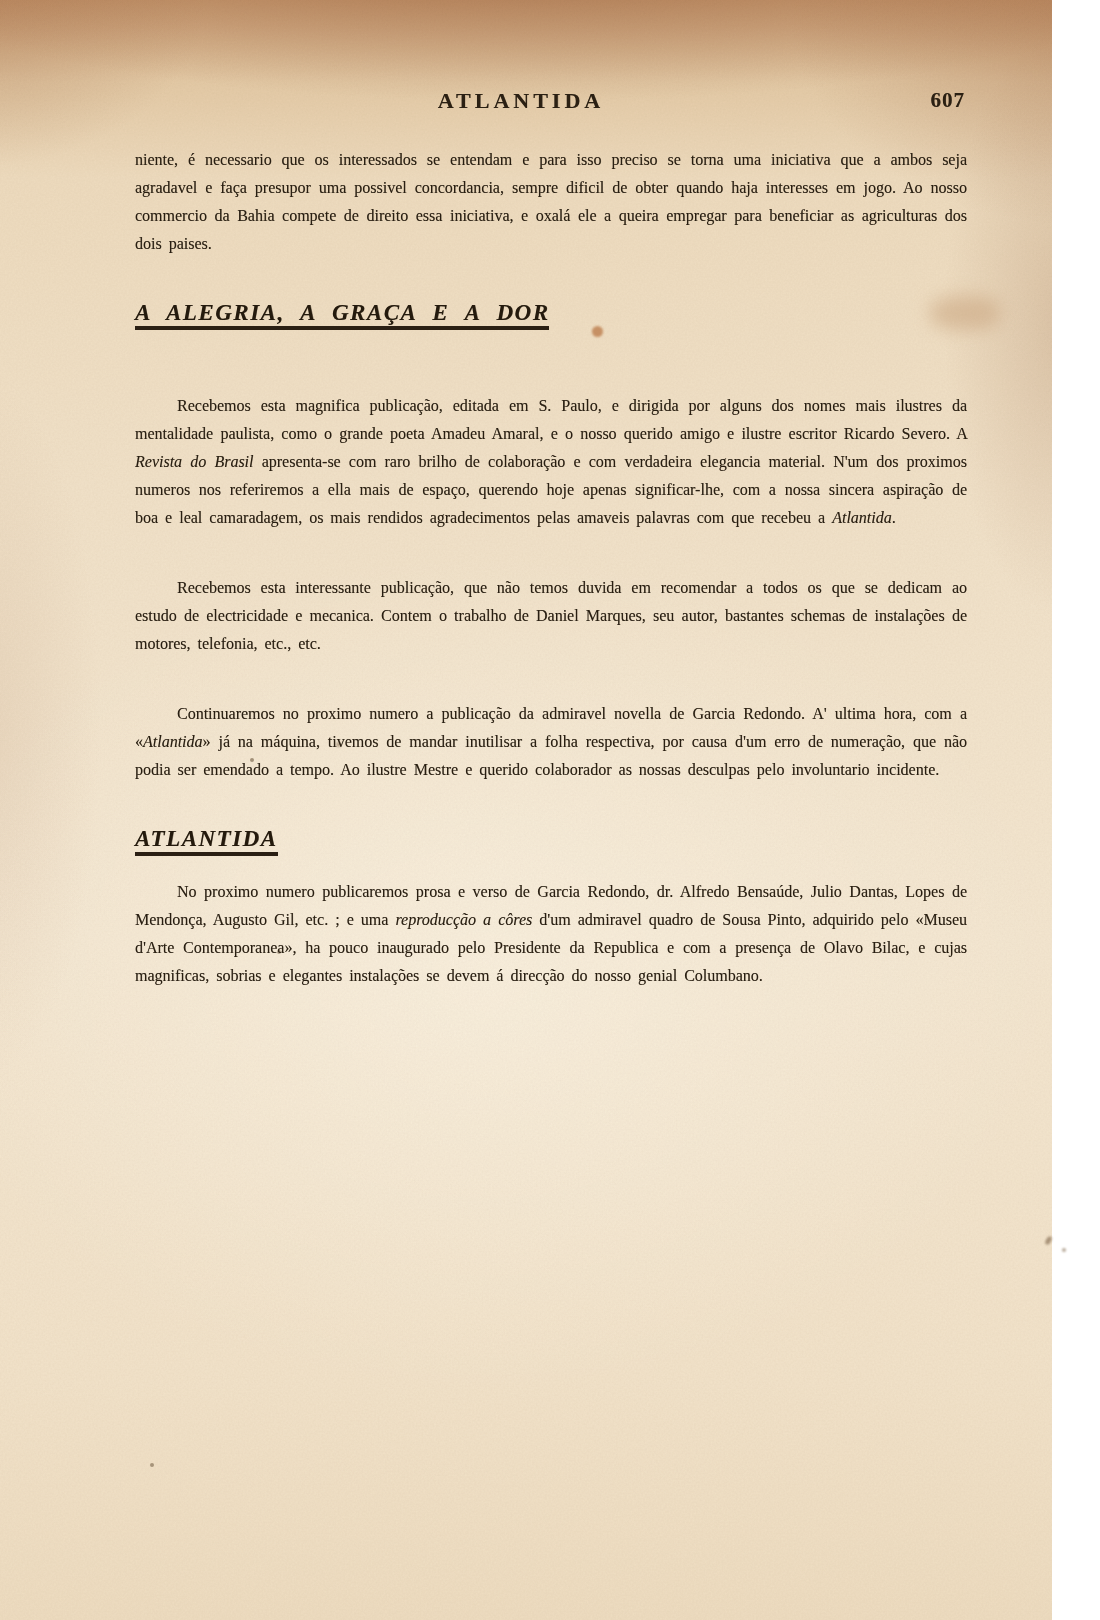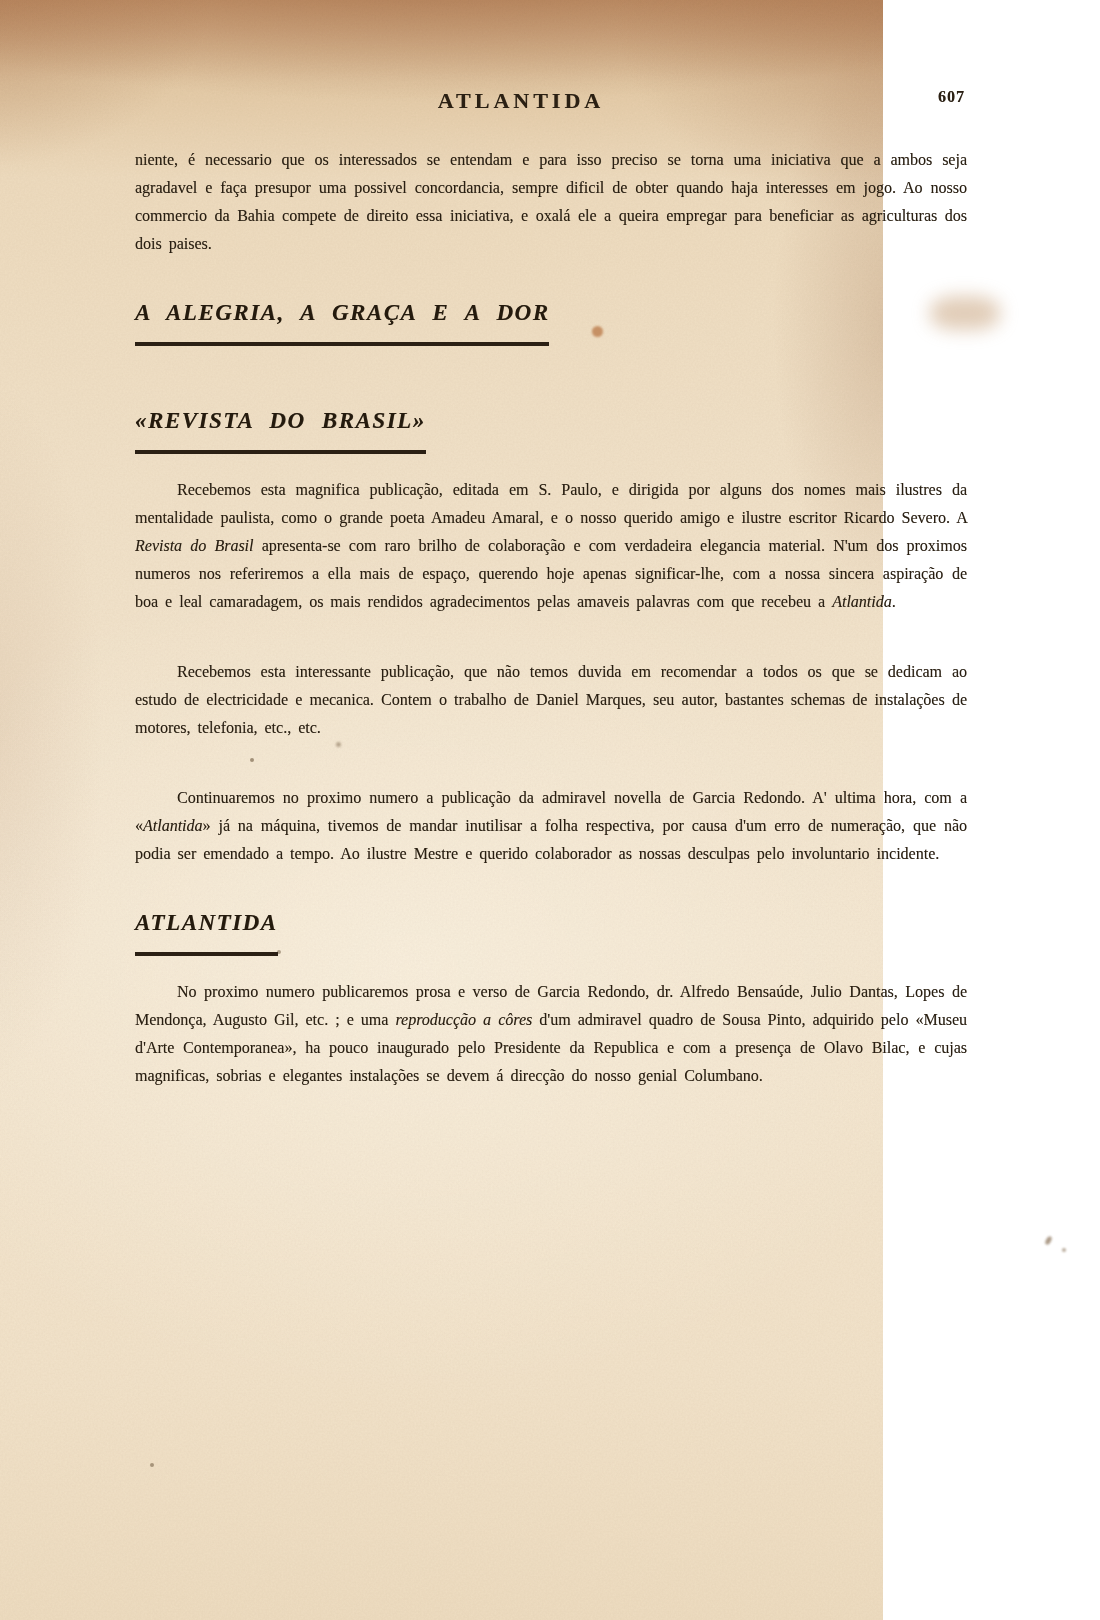--- a/index.html
+++ b/index.html
@@ -3,21 +3,21 @@
 <meta charset="utf-8">
 <style>
   * { margin: 0; padding: 0; box-sizing: border-box; }
   html, body { width: 1100px; height: 1620px; }
   body {
     font-family: "Liberation Serif", "DejaVu Serif", serif;
     overflow: hidden;
   }
   .page {
     position: relative;
-    width: 883px;
+    width: 1052px;
     height: 1620px;
     color: #261c10;
     background:
       radial-gradient(ellipse 1000px 240px at 50% -70px, rgba(146,90,55,0.60), rgba(146,90,55,0) 72%),
       radial-gradient(ellipse 420px 300px at 103% 1%, rgba(155,98,60,0.38), rgba(155,98,60,0) 70%),
       radial-gradient(ellipse 340px 240px at -3% 0%, rgba(155,98,60,0.34), rgba(155,98,60,0) 70%),
       radial-gradient(ellipse 170px 420px at 101% 20%, rgba(140,85,50,0.20), rgba(140,85,50,0) 70%),
       radial-gradient(ellipse 160px 500px at -1% 45%, rgba(150,95,60,0.10), rgba(150,95,60,0) 70%),
       radial-gradient(ellipse 760px 560px at 46% 60%, rgba(255,250,238,0.45), rgba(255,250,238,0) 75%),
       linear-gradient(180deg, #cda076 0%, #e4caa6 5%, #eedcbf 11%, #f1e2c9 30%, #f4e7d1 58%, #f2e3ca 85%, #eeddc1 100%);
@@ -49,21 +49,21 @@
     font-size: 22px;
     font-weight: 700;
     letter-spacing: 4px;
     color: #2b2013;
     text-shadow: 0.3px 0.3px 0.4px rgba(43,32,19,0.45);
   }
   .page-number {
     position: absolute;
     right: 2px;
     top: 0;
-    font-size: 16px;
+    font-size: 21px;
     font-weight: 700;
     letter-spacing: 1px;
     color: #2b2013;
     text-shadow: 0.3px 0.3px 0.4px rgba(43,32,19,0.45);
   }
   .body-par {
     font-size: 16px;
     line-height: 28px;
     text-align: justify;
     word-spacing: 3px;
@@ -74,21 +74,21 @@
   .section { margin-top: 42px; }
   .section-heading {
     display: inline-block;
     font-size: 23px;
     font-weight: 700;
     font-style: italic;
     letter-spacing: 1.5px;
     word-spacing: 9px;
     color: #241a0d;
     border-bottom: 4px solid #2b2014;
-    padding-bottom: 16px;
+    padding-bottom: 0;
     margin-bottom: 20px;
     text-shadow: 0.3px 0.3px 0.4px rgba(36,26,13,0.5);
   }
   .section .body-par { margin-top: 2px; }
   .it { font-style: italic; }
   .speck {
     position: absolute;
     border-radius: 50%;
     pointer-events: none;
   }
@@ -130,21 +130,20 @@
       <div class="page-number">607</div>
     </div>
 
     <p class="body-par"><span>niente, é necessario que os interessados se entendam e para isso preciso se torna uma iniciativa que a ambos seja agradavel e faça presupor uma possivel concordancia, sempre dificil de obter quando haja interesses em jogo. Ao nosso commercio da Bahia compete de direito essa iniciativa, e oxalá ele a queira empregar para beneficiar as agriculturas dos dois paises.</span></p>
 
     <div class="section">
       <div class="section-heading">A ALEGRIA, A GRAÇA E A DOR</div>
     </div>
 
     <div class="section">
-      <div class="section-heading">«REVISTA DO BRASIL»</div>
       <p class="body-par indent"><span>Recebemos esta magnifica publicação, editada em S. Paulo, e dirigida por alguns dos nomes mais ilustres da mentalidade paulista, como o grande poeta Amadeu Amaral, e o nosso querido amigo e ilustre escritor Ricardo Severo. A </span><span class="it">Revista do Brasil</span><span> apresenta-se com raro brilho de colaboração e com verdadeira elegancia material. N'um dos proximos numeros nos referiremos a ella mais de espaço, querendo hoje apenas significar-lhe, com a nossa sincera aspiração de boa e leal camaradagem, os mais rendidos agradecimentos pelas amaveis palavras com que recebeu a </span><span class="it">Atlantida</span><span>.</span></p>
     </div>
 
     <div class="section">
       <p class="body-par indent"><span>Recebemos esta interessante publicação, que não temos duvida em recomendar a todos os que se dedicam ao estudo de electricidade e mecanica. Contem o trabalho de Daniel Marques, seu autor, bastantes schemas de instalações de motores, telefonia, etc., etc.</span></p>
     </div>
 
     <div class="section">
       <p class="body-par indent"><span>Continuaremos no proximo numero a publicação da admiravel novella de Garcia Redondo. A' ultima hora, com a «</span><span class="it">Atlantida</span><span>» já na máquina, tivemos de mandar inutilisar a folha respectiva, por causa d'um erro de numeração, que não podia ser emendado a tempo. Ao ilustre Mestre e querido colaborador as nossas desculpas pelo involuntario incidente.</span></p>
     </div>

